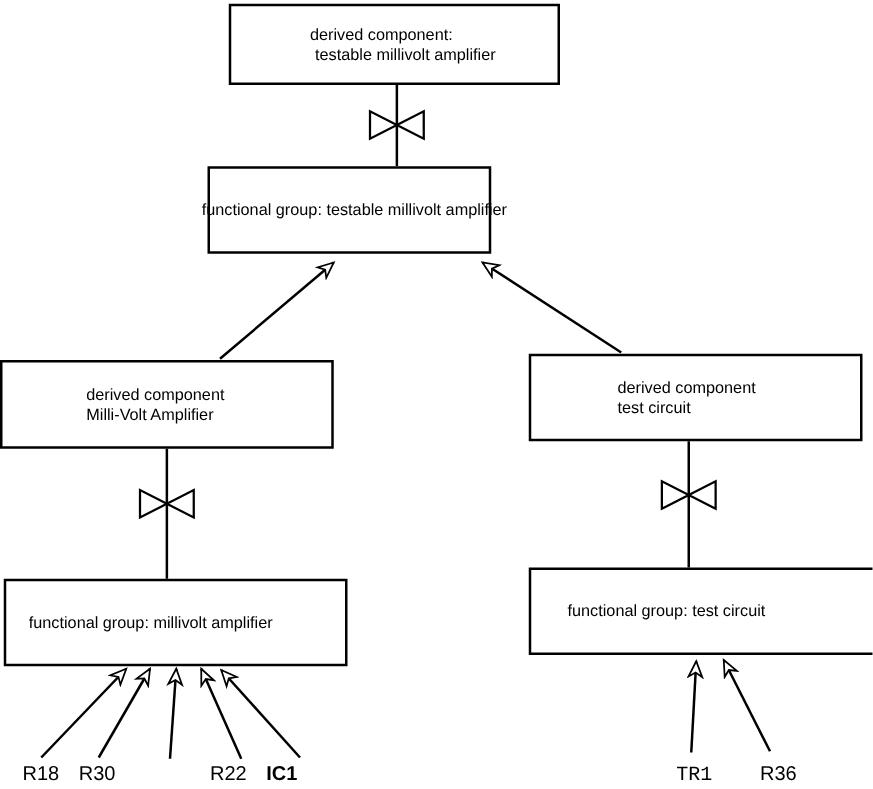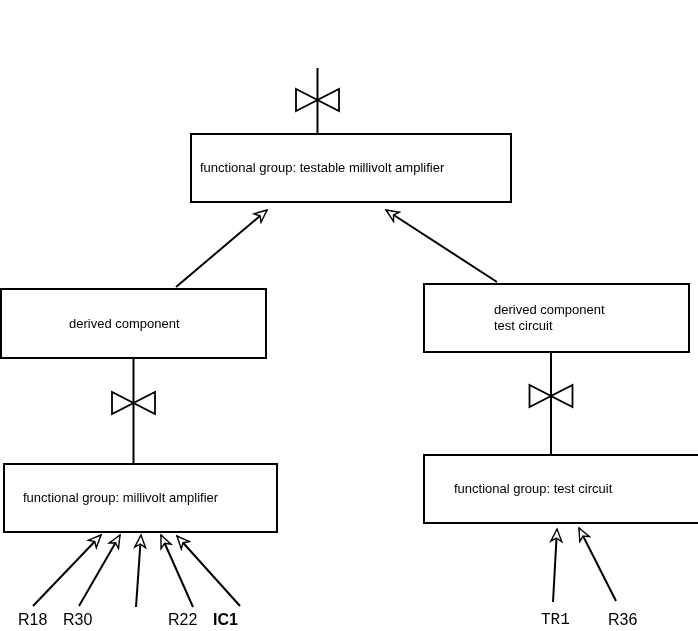--- a/index.html
+++ b/index.html
@@ -26,21 +26,21 @@
     box-sizing:border-box;
     border:2px solid #000000;
     background:#ffffff;
     display:flex;
     flex-direction:column;
     justify-content:center;
     line-height:16px;
     white-space:nowrap;
   }
   .node-top{left:183px;top:3px;width:265px;height:65px;padding-left:63px;}
-  .node-fg-testable{left:190px;top:133px;width:322px;height:70px;padding-left:8px;}
+  .node-fg-testable{left:166px;top:133px;width:227px;height:70px;padding-left:8px;align-items:center;}
   .node-dc-millivolt{left:0px;top:288px;width:267px;height:71px;padding-left:67px;}
   .node-dc-test{left:423px;top:283px;width:267px;height:70px;padding-left:69px;}
   .node-fg-millivolt{left:3px;top:463px;width:275px;height:70px;padding-left:18px;}
   .node-fg-test{left:423px;top:454px;width:290px;height:70px;padding-left:29px;}
   .indent{margin-left:4px;}
   .comp{
     position:absolute;
     font-size:16px;
     white-space:nowrap;
   }
@@ -83,27 +83,32 @@
     <g stroke="#000000" stroke-width="1.8" fill="none" stroke-linejoin="miter">
       <polygon points="112,392 112,414 133.5,403"></polygon>
       <polygon points="155,392 155,414 133.5,403"></polygon>
     </g>
     <g stroke="#000000" stroke-width="1.8" fill="none" stroke-linejoin="miter">
       <polygon points="529.5,385 529.5,407 551,396"></polygon>
       <polygon points="572.5,385 572.5,407 551,396"></polygon>
     </g>
   </svg>
 
+  <div class="node node-top">
+    <span>derived component:</span>
+    <span class="indent">testable millivolt amplifier</span>
+  </div>
 
   <div class="node node-fg-testable">
     <span>functional group: testable millivolt amplifier</span>
   </div>
 
   <div class="node node-dc-millivolt">
     <span>derived component</span>
+    <span>Milli-Volt Amplifier</span>
   </div>
 
   <div class="node node-dc-test">
     <span>derived component</span>
     <span>test circuit</span>
   </div>
 
   <div class="node node-fg-millivolt">
     <span>functional group: millivolt amplifier</span>
   </div>

